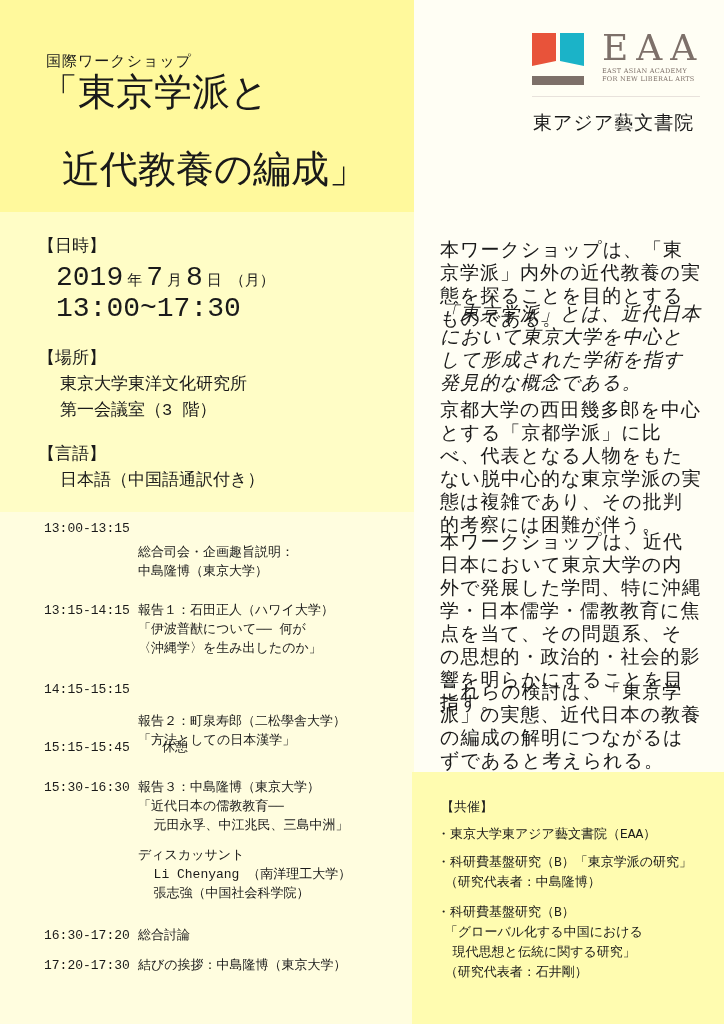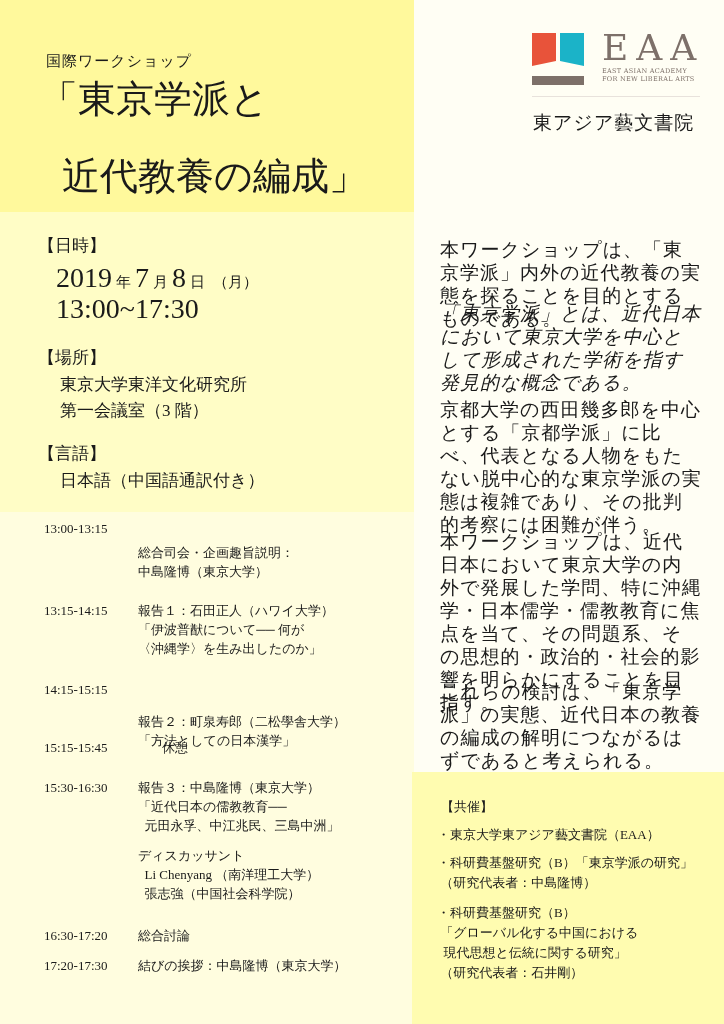--- a/index.html
+++ b/index.html
@@ -6,24 +6,24 @@
     html, body { width: 724px; height: 1024px; overflow: hidden; }
     body { position: relative; background: #FFFEF4; color: #1a1a1a; font-family: "DejaVu Sans", "Liberation Sans", sans-serif; }
 
     .bg-header { position: absolute; left: 0; top: 0; width: 414px; height: 212px; background: #FFF99C; }
     .bg-info { position: absolute; left: 0; top: 212px; width: 414px; height: 300px; background: #FFFDC6; }
     .bg-schedule { position: absolute; left: 0; top: 512px; width: 414px; height: 512px; background: #FFFDDF; }
     .bg-right { position: absolute; left: 414px; top: 0; width: 310px; height: 772px; background: #FFFEF4; }
     .bg-sponsor { position: absolute; left: 412px; top: 772px; width: 312px; height: 252px; background: #FFFCB0; }
 
     .serif { font-family: "DejaVu Serif", "Liberation Serif", serif; }
-    .sans { font-family: Liberation Serif, serif; }
+    .sans { font-family: Liberation Mono, monospace; }
 
     .kicker { position: absolute; left: 46px; top: 52px; font-size: 15px; letter-spacing: 1px; }
-    .title { position: absolute; left: 40px; top: 78px; font-size: 38px; line-height: 48px; letter-spacing: 0px; white-space: nowrap; font-family: Liberation Mono, monospace; }
+    .title { position: absolute; left: 40px; top: 68px; font-size: 38px; line-height: 48px; letter-spacing: 0px; white-space: nowrap; }
     .title .line2 { display: block; padding-left: 22px; margin-top: 29px; }
 
     
     .logo { position: absolute; left: 532px; top: 33px; width: 170px; height: 54px; }
     .logo-mark { position: absolute; left: 0; top: 0; width: 52px; height: 52px; }
     .logo-text-big { position: absolute; left: 70px; top: -6px; font-size: 36px; letter-spacing: 8px; color: #7d7069; }
     .logo-text-small { position: absolute; left: 70px; top: 34px; font-size: 6.5px; line-height: 8px; color: #7d7069; letter-spacing: 0.3px; white-space: nowrap; }
     .logo-divider { position: absolute; left: 532px; top: 96px; width: 168px; height: 1px; background: #e8e2dc; }
     .institute { position: absolute; left: 533px; top: 110px; font-size: 19px; letter-spacing: 1px; text-align: center; }
 

